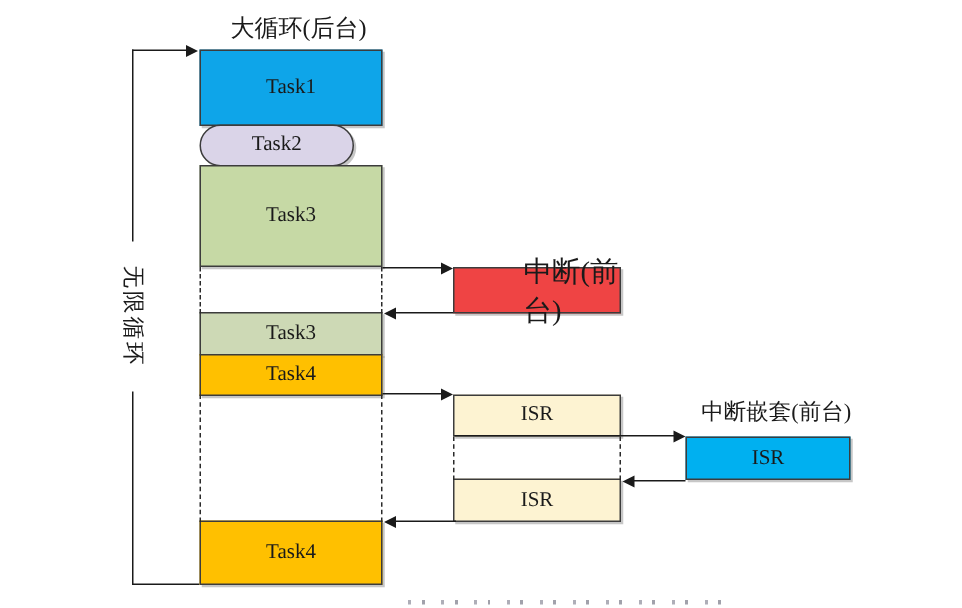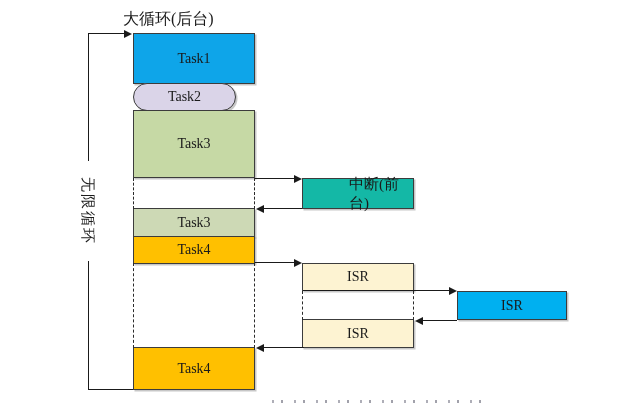--- a/index.html
+++ b/index.html
@@ -15,20 +15,21 @@
     position:absolute;
     box-sizing:border-box;
     border:1px solid #3c3c3c;
     display:flex;align-items:center;justify-content:center;
     font-size:14px;
     box-shadow:1.5px 1.5px 0 rgba(130,130,130,0.45);
   }
   .title{
     position:absolute;
     font-size:16px;
+    text-align:center;
     white-space:nowrap;
   }
   .hline{position:absolute;height:0;border-top:1.5px solid #1a1a1a;}
   .vline{position:absolute;width:0;border-left:1.5px solid #1a1a1a;}
   .dashv{position:absolute;width:0;border-left:1px dashed #2a2a2a;}
   .arrow-right{
     position:absolute;width:0;height:0;
     border-left:8px solid #1a1a1a;
     border-top:4px solid transparent;
     border-bottom:4px solid transparent;
@@ -88,33 +89,34 @@
   </div>
   <div class="box" style="left: 133px; top: 347px; width: 122px; height: 43px; background-color: rgb(255, 192, 0);">
     <span>Task4</span>
   </div>
 
   <div class="dashv" style="left:133px;top:178px;height:31px;"></div>
   <div class="dashv" style="left:254px;top:178px;height:31px;"></div>
   <div class="dashv" style="left:133px;top:263px;height:85px;"></div>
   <div class="dashv" style="left:254px;top:263px;height:85px;"></div>
 
-  <div class="box" style="left: 302px; top: 178px; width: 112px; height: 31px; font-size: 15px; background-color: #14b8a6; padding-left: 46px;">
+  <div class="box" style="left: 302px; top: 178px; width: 112px; height: 31px; font-size: 19px; background-color: #ef4444; padding-left: 46px;">
     <span>中断(前台)</span>
   </div>
 
   <div class="box" style="left: 302px; top: 263px; width: 112px; height: 28px; background-color: rgb(253, 243, 210);">
     <span>ISR</span>
   </div>
   <div class="box" style="left: 302px; top: 319px; width: 112px; height: 29px; background-color: rgb(253, 243, 210);">
     <span>ISR</span>
   </div>
   <div class="dashv" style="left:302px;top:291px;height:29px;"></div>
   <div class="dashv" style="left:413px;top:291px;height:29px;"></div>
 
+  <div class="title" style="left:445px;top:265px;width:145px;font-size:15px;">中断嵌套(前台)</div>
   <div class="box" style="left: 457px; top: 291px; width: 110px; height: 29px; background-color: rgb(0, 176, 240);">
     <span>ISR</span>
   </div>
 
   <div class="hline" style="left:255px;top:178px;width:42px;"></div>
   <div class="arrow-right" style="left:294px;top:174.5px;"></div>
 
   <div class="hline" style="left:262px;top:208px;width:40px;"></div>
   <div class="arrow-left" style="left:256px;top:204.5px;"></div>
 

